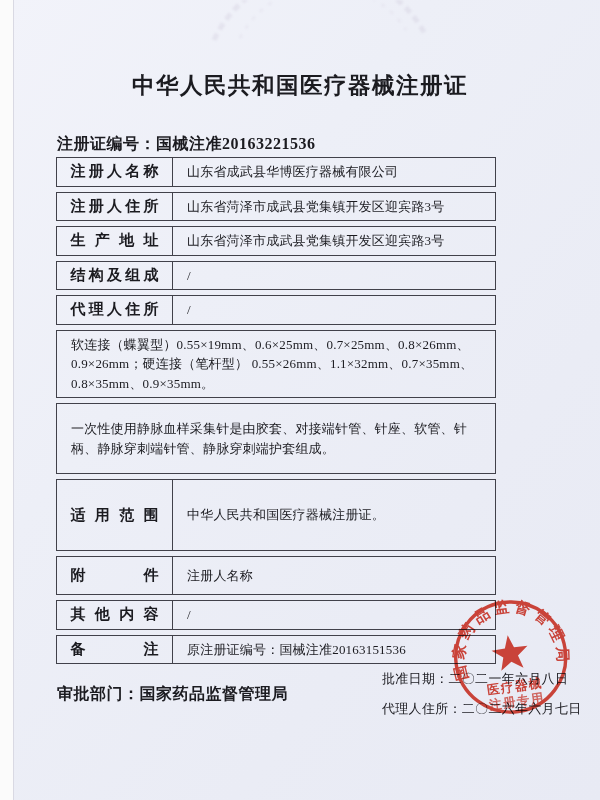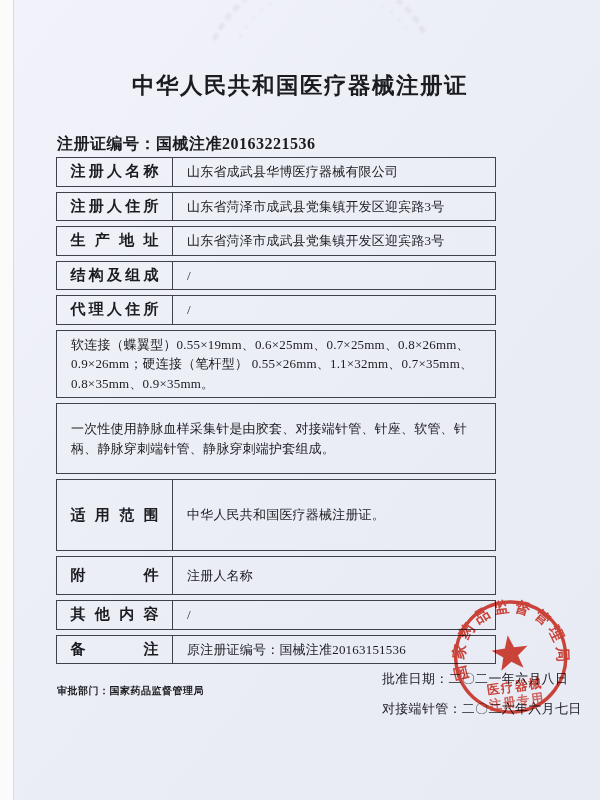--- a/index.html
+++ b/index.html
@@ -55,21 +55,21 @@
     font-size:15px;font-weight:bold;
     text-align:justify;text-align-last:justify;
   }
   .cell-value{
     flex:1;display:flex;align-items:center;
     padding:4px 10px 4px 14px;
     font-size:13px;line-height:1.5;letter-spacing:.2px;
   }
   .dept-line{
     position:absolute;left:57px;top:684px;
-    font-size:10px;font-weight:600;letter-spacing:.5px;
+    font-size:16px;font-weight:600;letter-spacing:.5px;
   }
   .date-line{position:absolute;left:382px;font-size:13px;font-weight:400;letter-spacing:.3px;}
   .date-approved{top:670px;}
   .date-valid{top:700px;}
   .stamp{
     position:absolute;left:446px;top:596px;width:132px;height:136px;
     mix-blend-mode:multiply;opacity:.92;
   }
 </style>
 </head>
@@ -170,21 +170,21 @@
       <div class="cell-value">
           <span>原注册证编号：国械注准20163151536</span>
         </div>
     </div>
   </div>
 
   <div class="dept-line"><span>审批部门：</span><span>国家药品监督管理局</span></div>
 
   <div class="date-line date-approved"><span>批准日期：</span><span>二〇二一年六月八日</span></div>
 
-  <div class="date-line date-valid"><span>对接端针管：</span><span>二〇二六年六月七日</span></div>
+  <div class="date-line date-valid"><span>代理人住所：</span><span>二〇二六年六月七日</span></div>
 
   <svg class="stamp" viewBox="0 0 132 136">
     <g transform="rotate(-8 65 63)" fill="#d9382a">
       <circle cx="65" cy="61" r="55" fill="none" stroke="#d9382a" stroke-width="3.4"></circle>
       <path id="sealArc" d="M 23 83 A 46.8 46.8 0 1 1 107 83" fill="none" stroke="none"></path>
       <text font-size="15" font-weight="bold" letter-spacing="4.5" font-family="'Liberation Serif','DejaVu Serif',serif">
         <textPath href="#sealArc" startOffset="50%" text-anchor="middle">国家药品监督管理局</textPath>
       </text>
       <polygon points="65,39 69.6,51.7 83.1,52.1 72.4,60.4 76.2,73.4 65,65.8 53.8,73.4 57.6,60.4 46.9,52.1 60.4,51.7"></polygon>
       <text x="65" y="95" text-anchor="middle" font-size="12.5" font-weight="bold" letter-spacing="1.5" font-family="'Liberation Serif','DejaVu Serif',serif">医疗器械</text>

